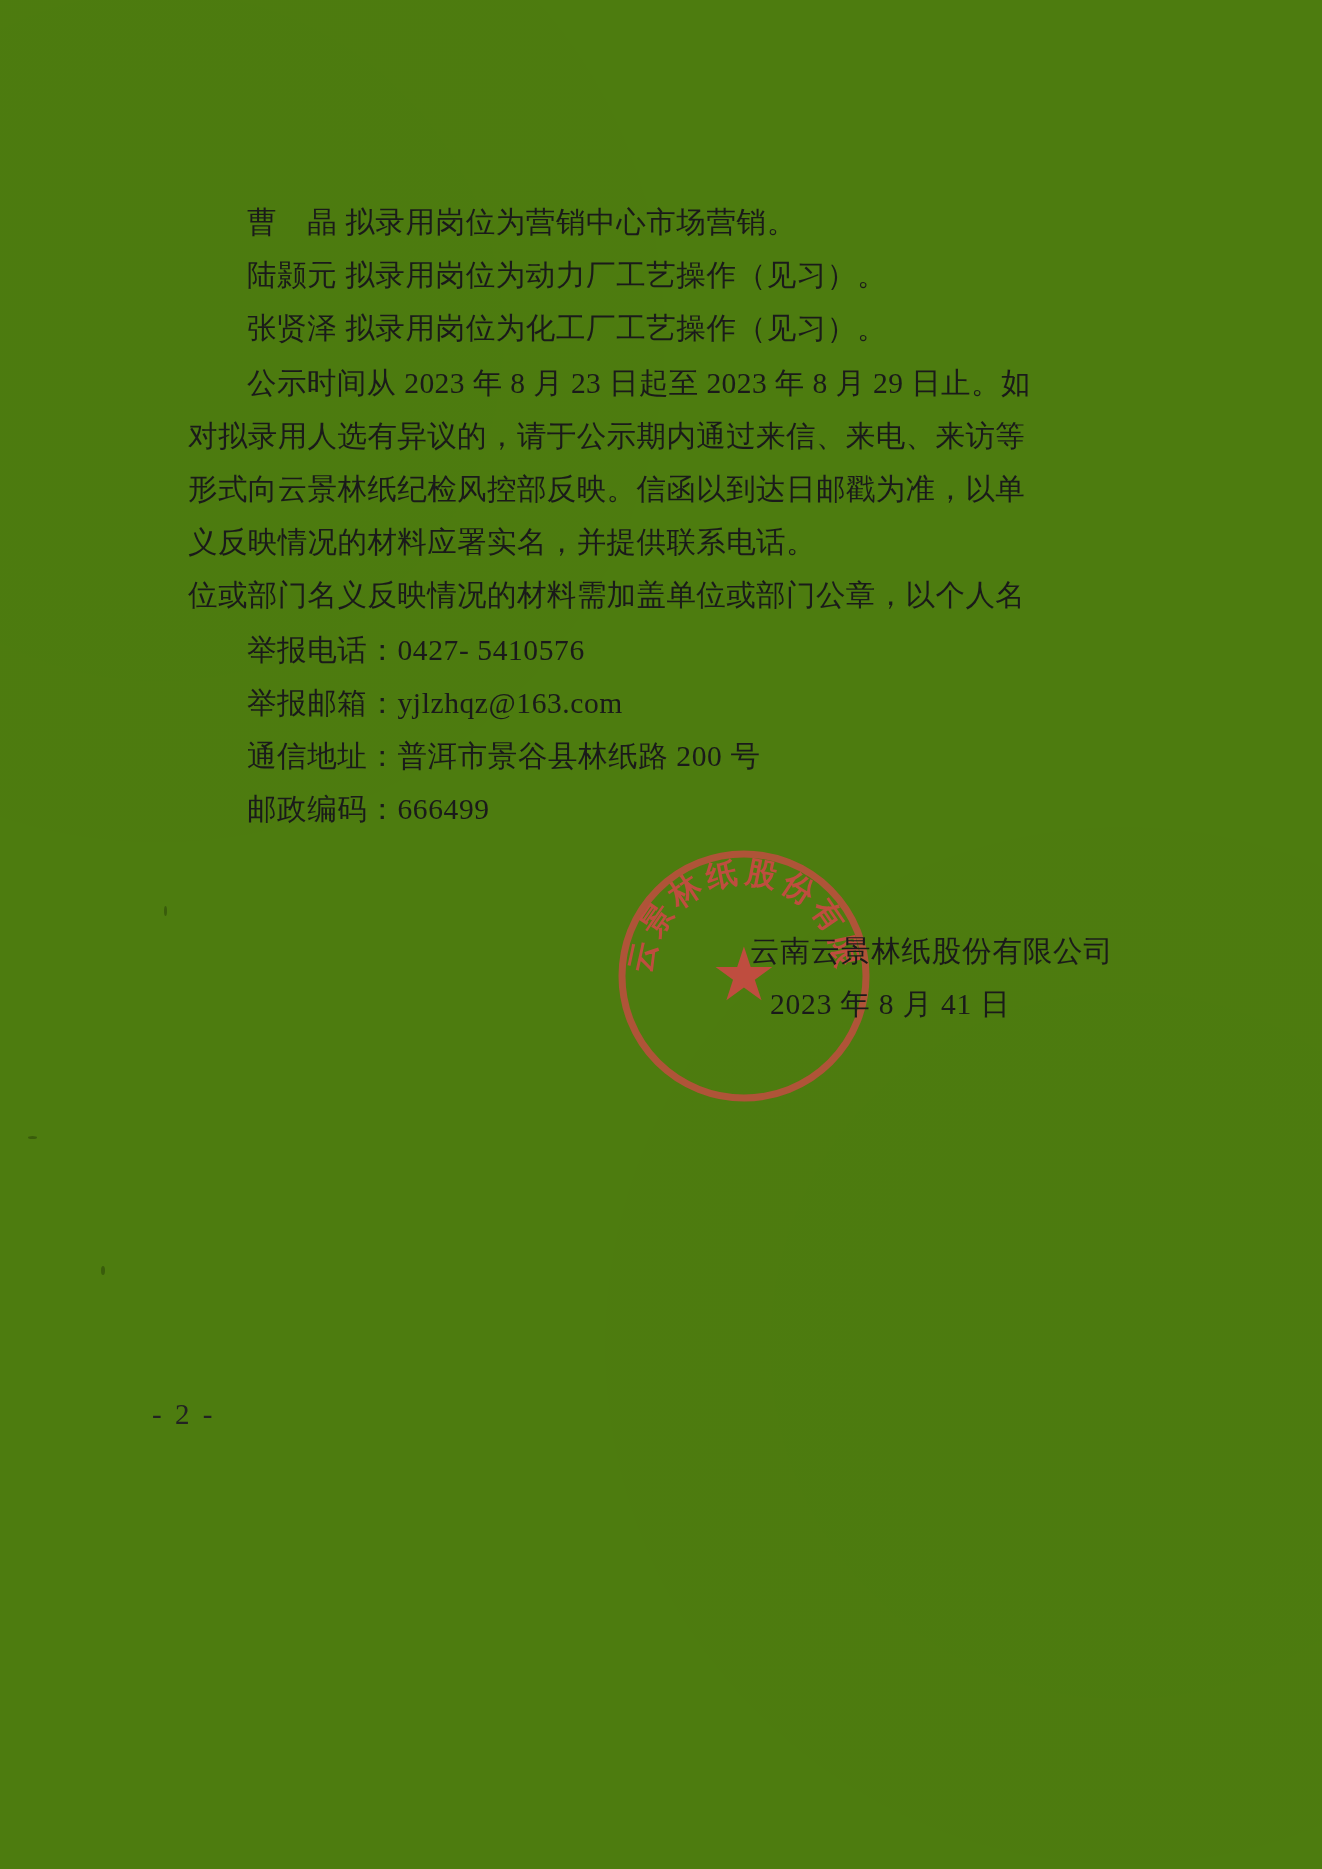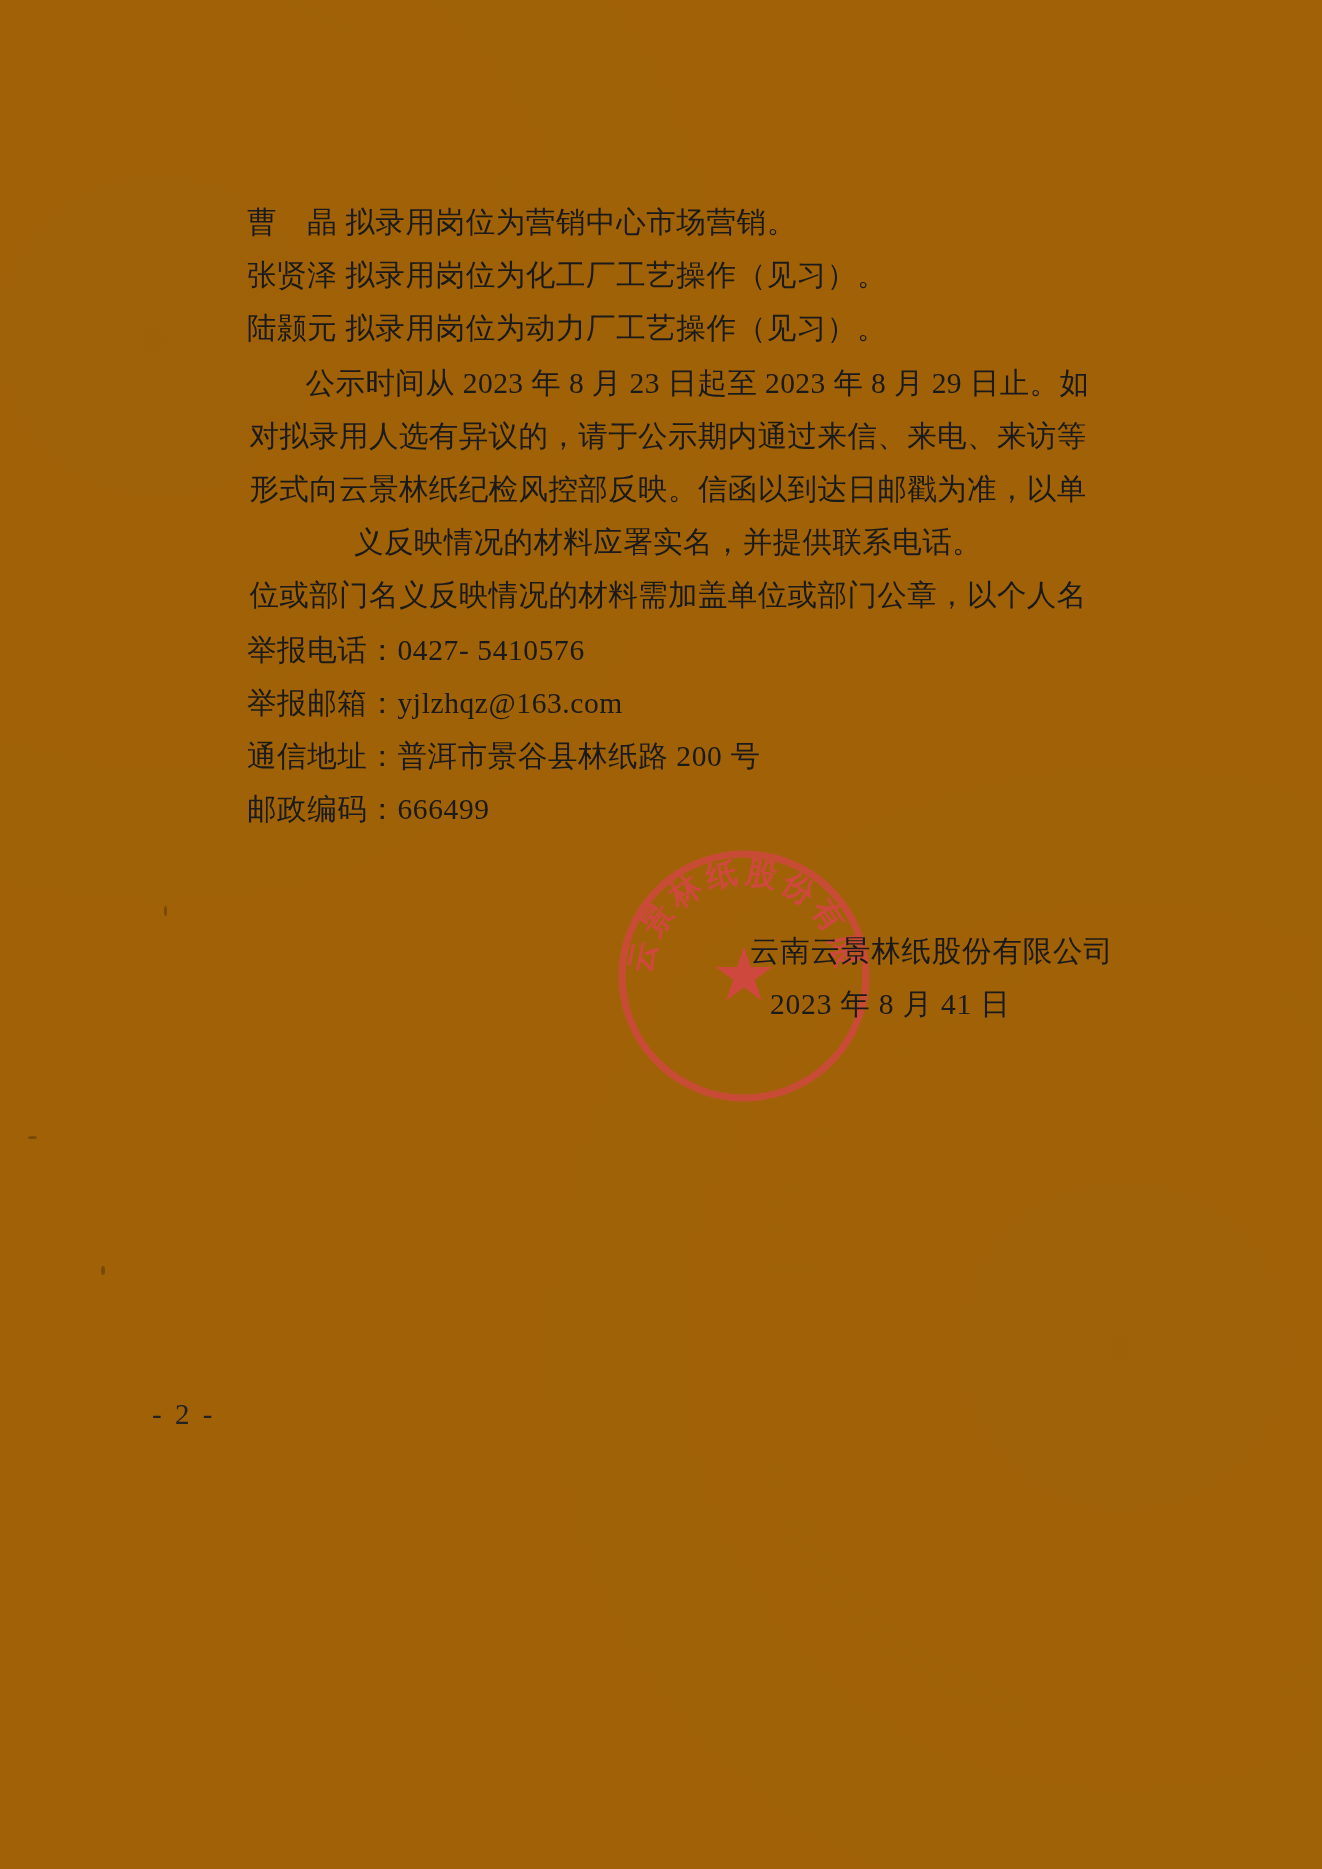--- a/index.html
+++ b/index.html
@@ -12,21 +12,21 @@
     background: #ffffff;
     font-family: "Liberation Serif", "DejaVu Serif", serif;
     color: #1a1a1a;
     position: relative;
     overflow: hidden;
   }
 
   .page {
     position: absolute;
     inset: 0;
-    background: #a16207;
+    background: #4d7c0f;
   }
 
   .paper-texture {
     position: absolute;
     inset: 0;
     background:
       radial-gradient(circle at 12% 18%, rgba(0,0,0,0.012), transparent 40%),
       radial-gradient(circle at 85% 72%, rgba(0,0,0,0.010), transparent 45%);
     pointer-events: none;
   }
@@ -44,21 +44,20 @@
     letter-spacing: 0.6px;
     white-space: nowrap;
   }
 
   .indent {
     padding-left: 59px;
   }
 
   .para-block {
     margin-top: 2px;
-    text-align: center;
   }
 
   .para-block p {
     margin: 0;
     font-size: 29.5px;
     line-height: 53px;
     letter-spacing: 0.4px;
     white-space: nowrap;
   }
 
@@ -119,22 +118,22 @@
 </head>
 <body>
 
 <div class="page">
   <div class="paper-texture"></div>
 
   <div class="content">
 
     <div>
       <div class="line indent">曹　晶  拟录用岗位为营销中心市场营销。</div>
+      <div class="line indent">陆颢元  拟录用岗位为动力厂工艺操作（见习）。</div>
       <div class="line indent">张贤泽  拟录用岗位为化工厂工艺操作（见习）。</div>
-      <div class="line indent">陆颢元  拟录用岗位为动力厂工艺操作（见习）。</div>
     </div>
 
     <div class="para-block">
       <p class="indent">公示时间从 2023 年 8 月 23 日起至 2023 年 8 月 29 日止。如</p>
       <p>对拟录用人选有异议的，请于公示期内通过来信、来电、来访等</p>
       <p>形式向云景林纸纪检风控部反映。信函以到达日邮戳为准，以单</p>
       <p>义反映情况的材料应署实名，并提供联系电话。</p>
       <p>位或部门名义反映情况的材料需加盖单位或部门公章，以个人名</p>
     </div>
 

